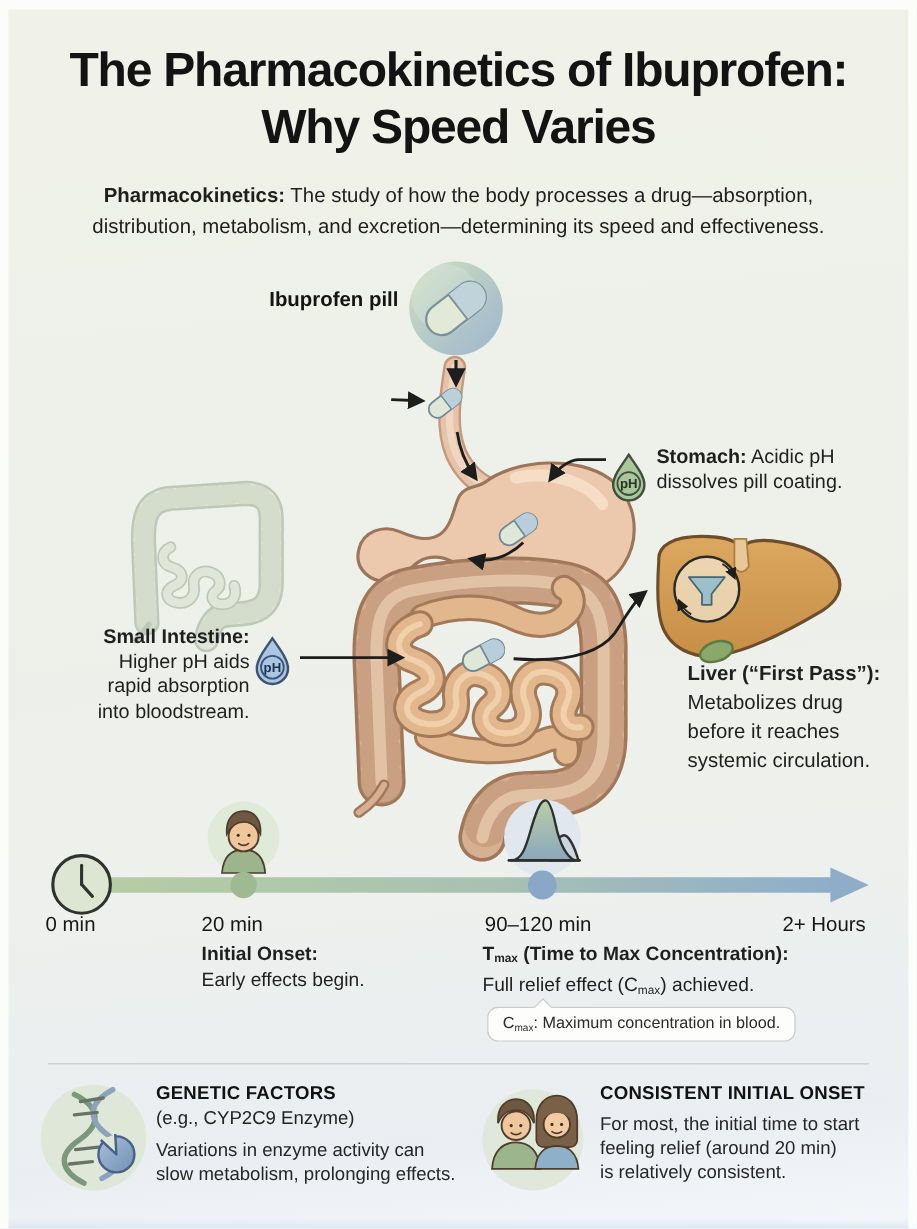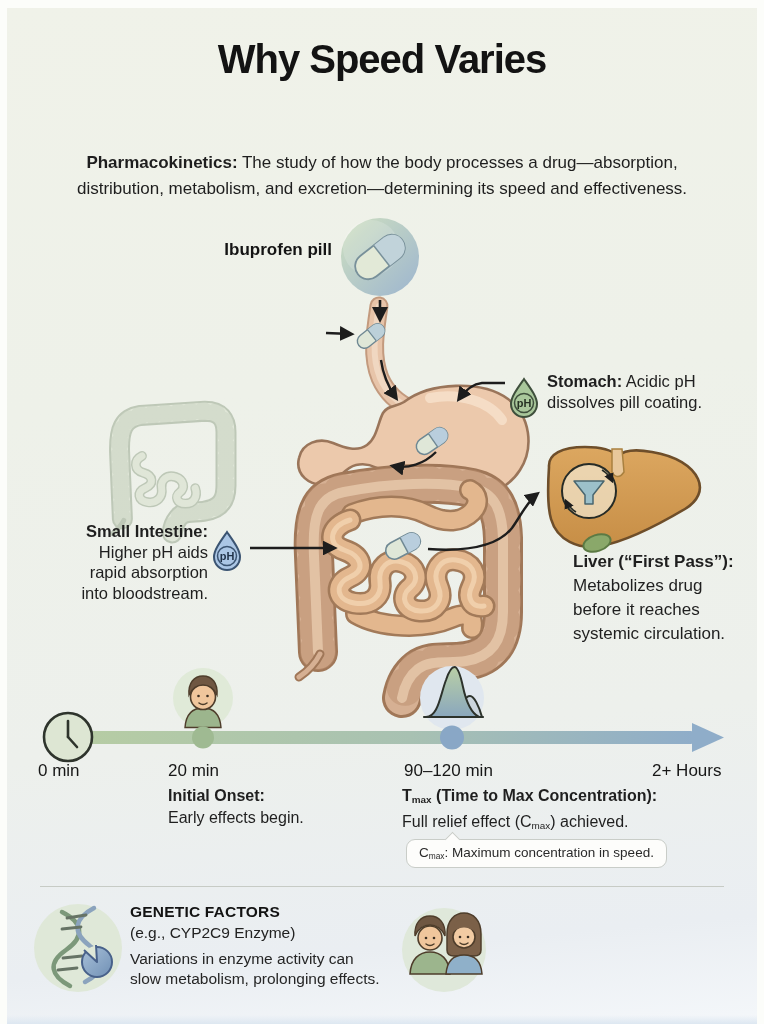--- a/index.html
+++ b/index.html
@@ -229,20 +229,21 @@
       <path d="M 446,974 C 447,961 454,955 464,955 C 474,955 481,961 482,974 Z" fill="#8fb0c9" stroke="#4e3d2b" stroke-width="1.5"></path>
       <circle cx="464" cy="937" r="11" fill="#f2cba3" stroke="#4e3d2b" stroke-width="1.6"></circle>
       <path d="M 453,932 C 454,923 458,919 464,919 C 470,919 474,923 475,932 C 469,926 459,926 453,932 Z" fill="#7b6048"></path>
       <circle cx="460" cy="937" r="1.3" fill="#3a2e22"></circle>
         <circle cx="468" cy="937" r="1.3" fill="#3a2e22"></circle>
       <path d="M 460,943 Q 464,946 468,943" fill="none" stroke="#4a3b29" stroke-width="1.4" stroke-linecap="round"></path>
     </g>
   </svg>
 
   <div class="title">
+    <div>The Pharmacokinetics of Ibuprofen:</div>
     <div>Why Speed Varies</div>
   </div>
   <div class="definition">
     <span class="block"><b>Pharmacokinetics:</b><span> The study of how the body processes a drug—absorption,</span></span>
     <span class="block">distribution, metabolism, and excretion—determining its speed and effectiveness.</span>
   </div>
 
   <div class="lbl pill-label">Ibuprofen pill</div>
 
   <div class="note si-note">
@@ -272,29 +273,37 @@
   <div class="anno anno-onset">
     <span class="block head">Initial Onset:</span>
     <span class="block">Early effects begin.</span>
   </div>
   <div class="anno anno-tmax">
     <span class="block head"><span>T</span><span class="sub">max</span><span> (Time to Max Concentration):</span></span>
     <span class="block"><span>Full relief effect (C</span><span class="sub">max</span><span>) achieved.</span></span>
   </div>
 
   <div class="cmax-note">
-    <span>C</span><span class="sub">max</span><span>: Maximum concentration in speed.</span>
+    <span>C</span><span class="sub">max</span><span>: Maximum concentration in blood.</span>
   </div>
 
   <div class="divider"></div>
 
   <div class="panel-text panel-left">
     <div class="panel-title">GENETIC FACTORS</div>
     <div class="panel-sub">(e.g., CYP2C9 Enzyme)</div>
     <div class="panel-body">
       <span class="block">Variations in enzyme activity can</span>
       <span class="block">slow metabolism, prolonging effects.</span>
     </div>
   </div>
+  <div class="panel-text panel-right">
+    <div class="panel-title">CONSISTENT INITIAL ONSET</div>
+    <div class="panel-body">
+      <span class="block">For most, the initial time to start</span>
+      <span class="block">feeling relief (around 20 min)</span>
+      <span class="block">is relatively consistent.</span>
+    </div>
+  </div>
 
   <div class="bottom-strip"></div>
   <div class="frame"></div>
 </div>
 
 </body></html>

